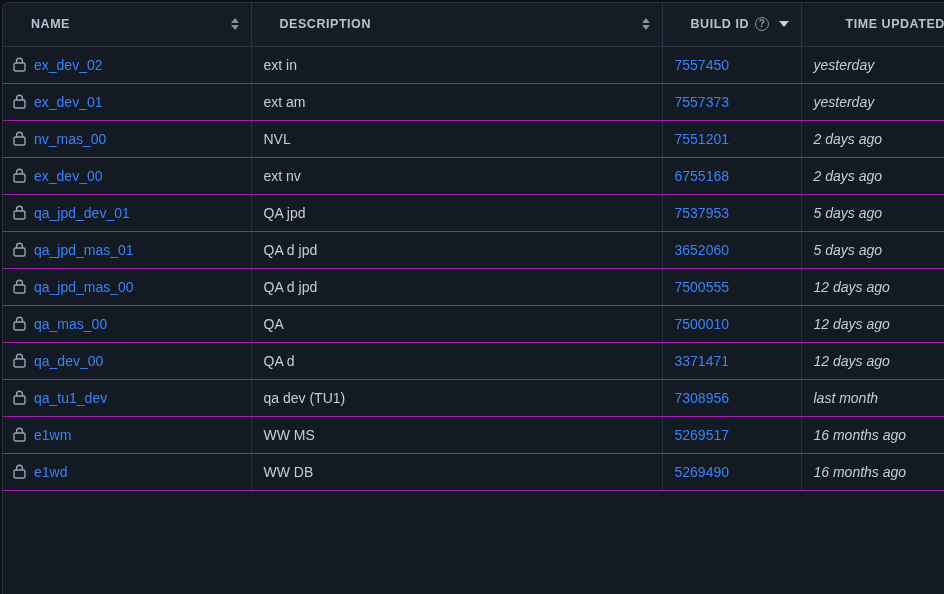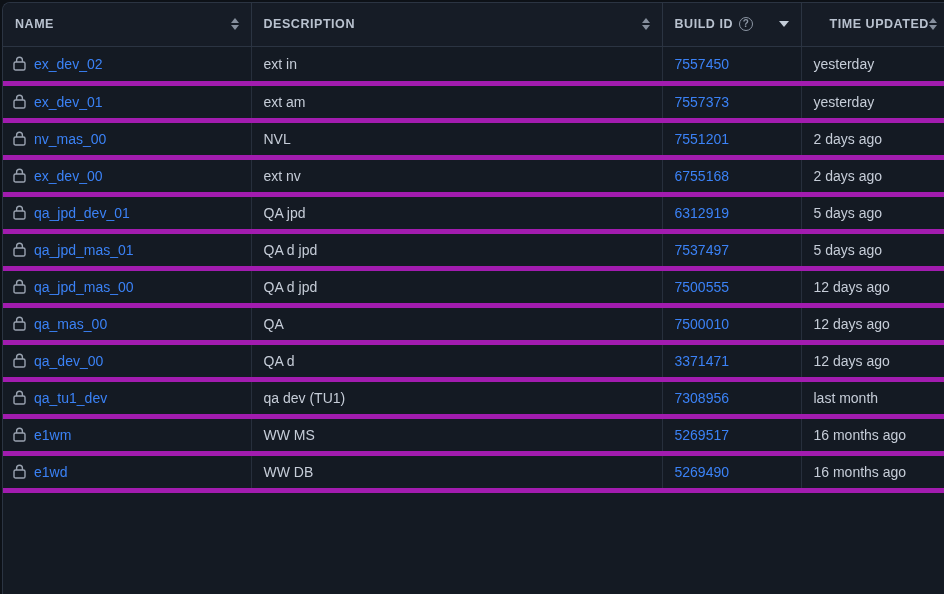--- a/index.html
+++ b/index.html
@@ -64,20 +64,21 @@
   .th-inner {
     display: flex;
     align-items: center;
     justify-content: space-between;
     width: 100%;
     height: 100%;
   }
   .th-left {
     display: flex;
     gap: 6px;
+    margin-left: 16px;
   }
 
   .help-icon {
     width: 14px;
     height: 14px;
     border: 1.3px solid #8b95a3;
     border-radius: 50%;
     color: #8b95a3;
     font-size: 10px;
     font-weight: bold;
@@ -102,30 +103,30 @@
     width: 0; height: 0;
     border-left: 5.5px solid transparent;
     border-right: 5.5px solid transparent;
     border-top: 6px solid #c3ccd8;
     flex: none;
   }
 
   tbody td {
     height: 37px;
     background: #141a23;
-    border-bottom: 5px solid #a21caf;
+    border-bottom: 1px solid #a21caf;
     border-right: 1px solid #272f3c;
     padding: 0 12px;
     vertical-align: middle;
     font-size: 14px;
     color: #c6cdd8;
     white-space: nowrap;
     overflow: hidden;
   }
-  tbody td:last-child { border-right: none; }
+  tbody td:last-child { border-right: none; font-style: italic; }
 
   .name-cell { padding-left: 10px; }
   .name-inner { display: flex; align-items: center; gap: 8px; }
 
   .lock-icon { flex: none; display: block; }
 
   a.link {
     color: #3b82f6;
     text-decoration: none;
     font-size: 14px;
@@ -265,37 +266,37 @@
                 <span>
                   <svg class="lock-icon" width="13" height="15" viewBox="0 0 13 15" fill="none">
                     <rect x="1" y="6" width="11" height="8" rx="1.6" stroke="#9aa3b1" stroke-width="1.4"></rect>
                     <path d="M3.6 6V4.1a2.9 2.9 0 0 1 5.8 0V6" stroke="#9aa3b1" stroke-width="1.4" fill="none"></path>
                   </svg>
                 </span>
                 <a class="link" href="#">qa_jpd_dev_01</a>
               </span>
             </td>
             <td>QA jpd</td>
-            <td><a class="link" href="#">6312919</a></td>
+            <td><a class="link" href="#">7537953</a></td>
             <td>5 days ago</td>
           </tr>
           <tr>
             <td class="name-cell">
               <span class="name-inner">
                 <span>
                   <svg class="lock-icon" width="13" height="15" viewBox="0 0 13 15" fill="none">
                     <rect x="1" y="6" width="11" height="8" rx="1.6" stroke="#9aa3b1" stroke-width="1.4"></rect>
                     <path d="M3.6 6V4.1a2.9 2.9 0 0 1 5.8 0V6" stroke="#9aa3b1" stroke-width="1.4" fill="none"></path>
                   </svg>
                 </span>
                 <a class="link" href="#">qa_jpd_mas_01</a>
               </span>
             </td>
             <td>QA d jpd</td>
-            <td><a class="link" href="#">7537497</a></td>
+            <td><a class="link" href="#">3652060</a></td>
             <td>5 days ago</td>
           </tr>
           <tr>
             <td class="name-cell">
               <span class="name-inner">
                 <span>
                   <svg class="lock-icon" width="13" height="15" viewBox="0 0 13 15" fill="none">
                     <rect x="1" y="6" width="11" height="8" rx="1.6" stroke="#9aa3b1" stroke-width="1.4"></rect>
                     <path d="M3.6 6V4.1a2.9 2.9 0 0 1 5.8 0V6" stroke="#9aa3b1" stroke-width="1.4" fill="none"></path>
                   </svg>

